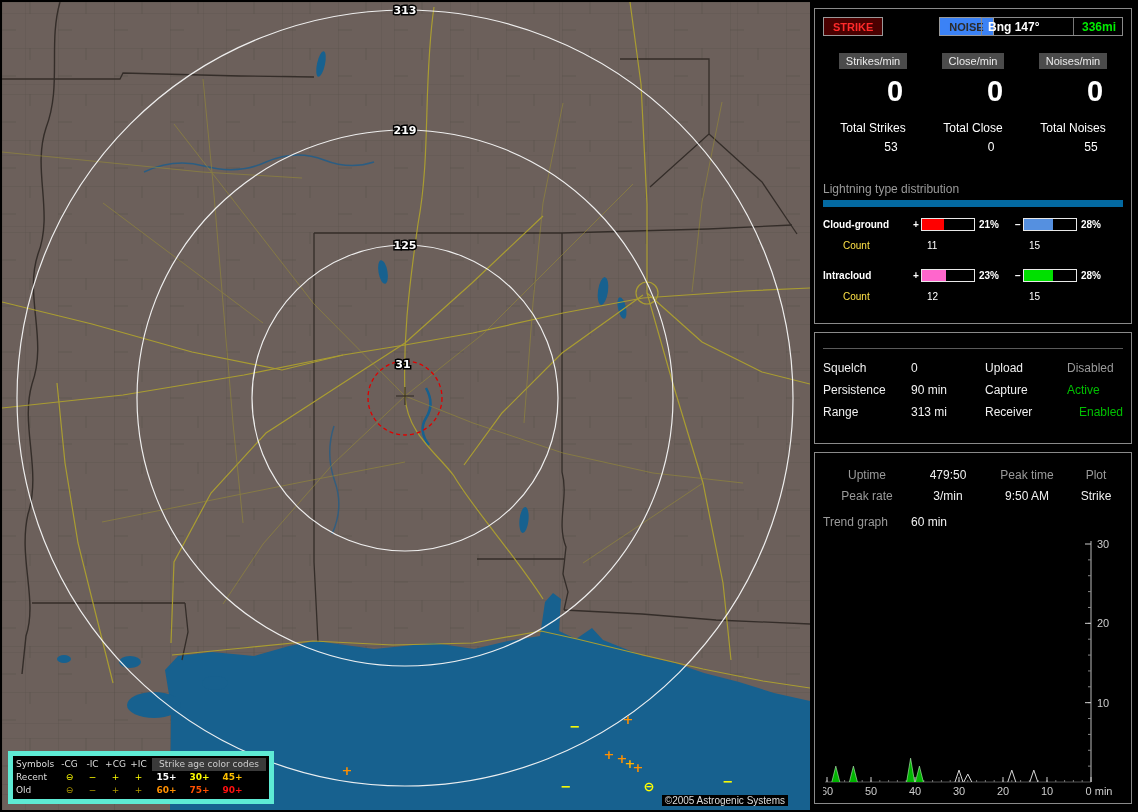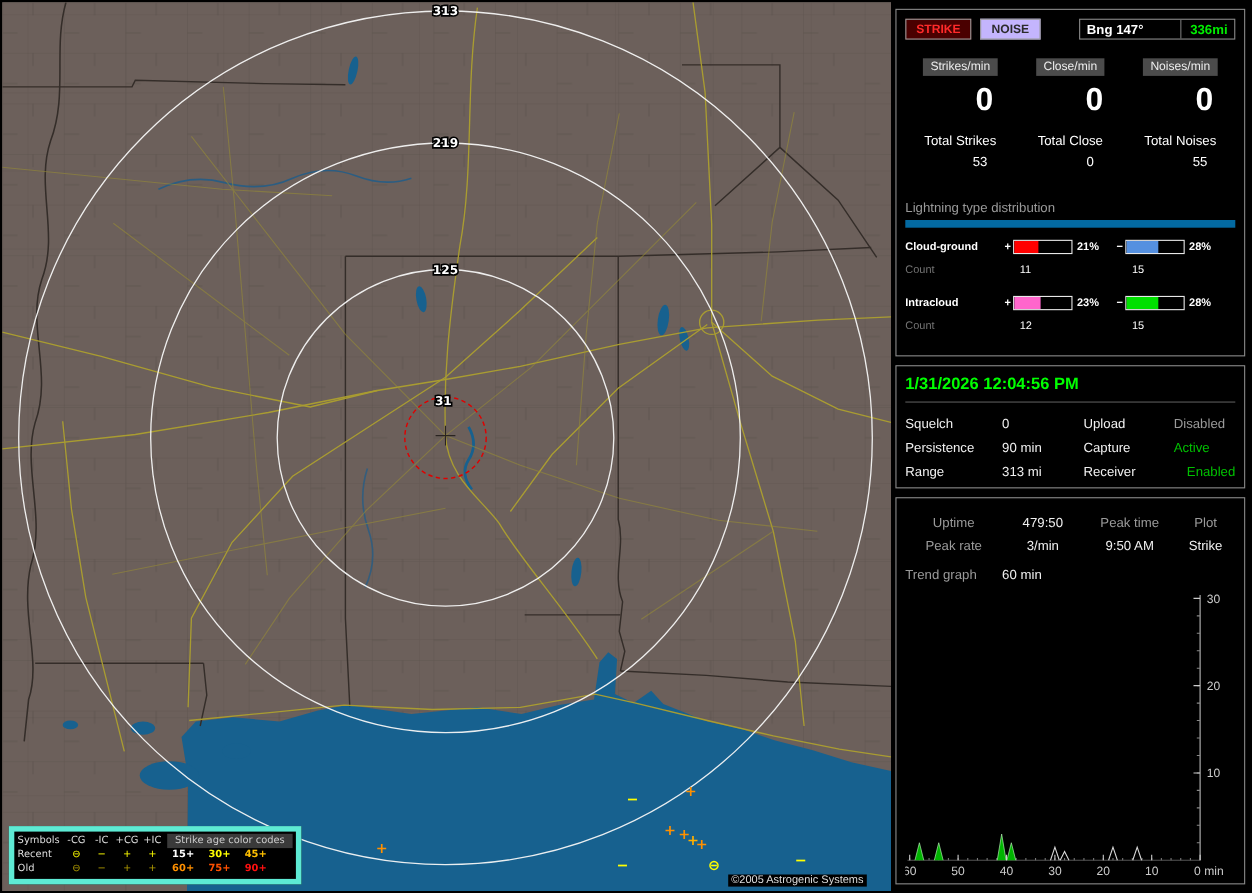--- a/index.html
+++ b/index.html
@@ -21,40 +21,40 @@
   .copyright{position:absolute;right:22px;bottom:4px;font-size:10px;color:#ddd;background:#000;padding:0 3px;}
   
   .panel{position:absolute;left:812px;top:0;width:326px;height:812px;background:#000;}
   .pbox{position:absolute;left:2px;width:318px;background:#000;border:1px solid #8a8a8a;box-sizing:border-box;padding:8px;}
   .box1{top:8px;height:316px;}
   .box2{top:332px;height:112px;}
   .box3{top:452px;height:352px;}
   .btnrow{position:relative;height:20px;display:flex;gap:8px;}
   .btn{font-family:"Liberation Sans",sans-serif;font-size:11px;font-weight:bold;border:1px solid #999;height:19px;padding:0 9px;cursor:pointer;}
   .btn-strike{background:#4a0000;color:#ff2a2a;}
-  .btn-noise{background:#c4b5fd;color:#2b2b2b;}
+  .btn-noise{background:#3b82f6;color:#2b2b2b;margin-left:48px;}
   .bng{position:absolute;right:0;top:0;width:142px;height:19px;border:1px solid #8a8a8a;display:flex;align-items:center;justify-content:space-between;padding:0 6px;box-sizing:border-box;}
   .bng-l{font-size:12px;font-weight:bold;color:#fff;}
   .bng-r{font-size:12px;font-weight:bold;color:#00ee00;border-left:1px solid #777;padding-left:8px;height:100%;display:flex;align-items:center;}
   .rates{display:grid;grid-template-columns:repeat(3,1fr);margin-top:14px;text-align:center;}
   .chip{display:inline-block;background:#4b4b4b;color:#ececec;font-size:11px;padding:2px 7px;}
   .bigval{font-size:29px;font-weight:bold;color:#fff;margin-top:6px;transform:translateX(22px);}
   .tlabel{margin-top:13px;font-size:12px;color:#fff;}
   .tval{margin-top:5px;font-size:12px;color:#fff;transform:translateX(18px);}
   .dist-title{margin-top:28px;color:#9a9a9a;font-size:12px;border-bottom:7px solid #0369a1;padding-bottom:4px;}
   .dist-row,.count-row{display:grid;grid-template-columns:88px 10px 54px 38px 10px 54px 1fr;align-items:center;font-size:10px;}
   .dist-row{margin-top:9px;height:16px;}
   .count-row{margin-top:6px;height:15px;}
   .d-name{font-weight:bold;color:#fff;}
   .d-sign{font-weight:bold;color:#fff;text-align:center;}
   .d-bar{display:block;height:11px;border:1px solid #e8e8e8;background:#000;overflow:hidden;}
   .d-bar .fill{display:block;height:100%;width:0;}
   .d-pct{font-weight:bold;color:#fff;padding-left:4px;}
   .count-val{padding-left:6px;color:#fff;}
-  .cr-name{color:#737373;}
+  .cr-name{color:#fde047;margin-left:20px;}
   .datetime{color:#00ff00;font-weight:bold;font-size:15px;}
   .hr{border-top:1px solid #5a5a5a;margin-top:7px;}
   .kv{display:grid;grid-template-columns:88px 74px 82px 1fr;row-gap:8px;margin-top:12px;font-size:12px;}
   .kv3{display:grid;grid-template-columns:88px 74px 84px 1fr;row-gap:7px;margin-top:7px;font-size:12px;text-align:center;}
   .g{color:#9a9a9a;}
   .w{color:#f0f0f0;}
   .trendrow{display:grid;grid-template-columns:88px 1fr;margin-top:12px;font-size:12px;}
   #trend-svg{margin-top:10px;display:block;}
   #trend-svg text{font-family:"Liberation Sans",sans-serif;}
 </style>
@@ -272,21 +272,20 @@
         <span></span>
         <span class="count-val">12</span>
         <span></span>
           <span></span>
         <span class="count-val">15</span>
         <span></span>
       </div>
     </div>
 
     <div class="pbox box2">
-      <div class="datetime">1/31/2026 12:04:56 PM</div>
       <div class="hr"></div>
       <div class="kv">
         <span class="w">Squelch</span>
         <span class="w">0</span>
         <span class="w">Upload</span>
         <span style="color: rgb(154, 154, 154);">Disabled</span>
 
         <span class="w">Persistence</span>
         <span class="w">90 min</span>
         <span class="w">Capture</span>

